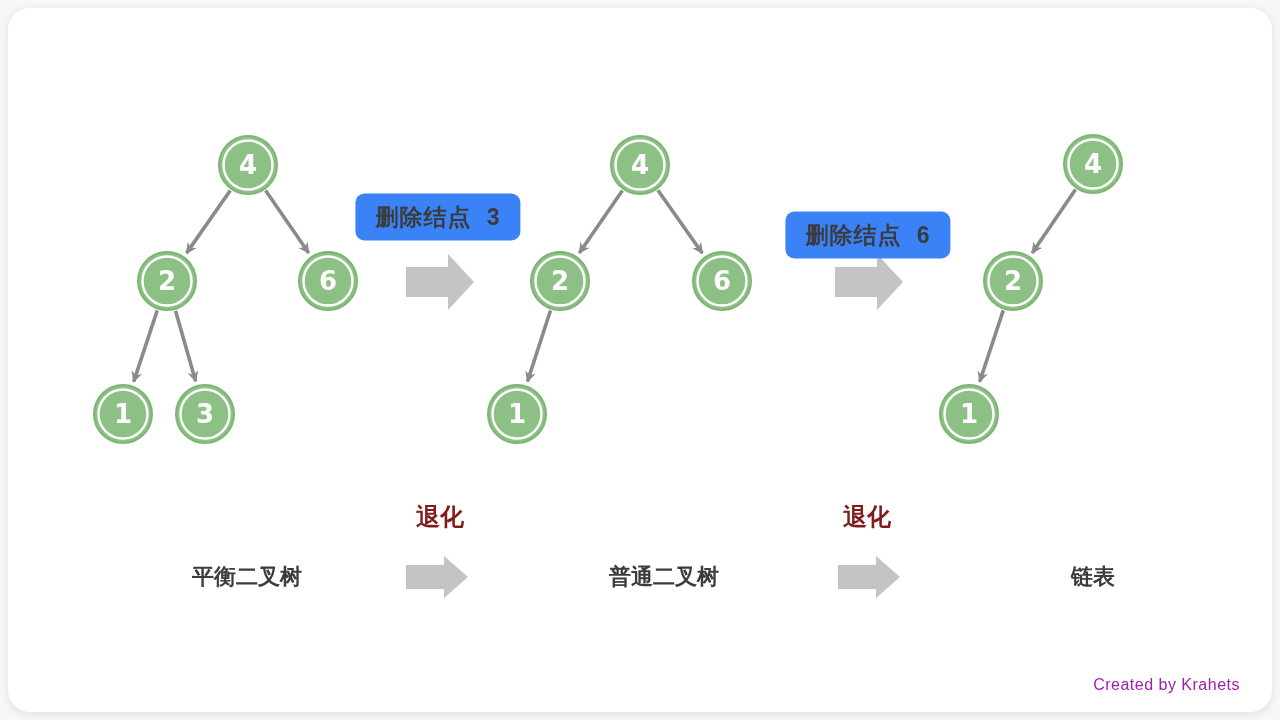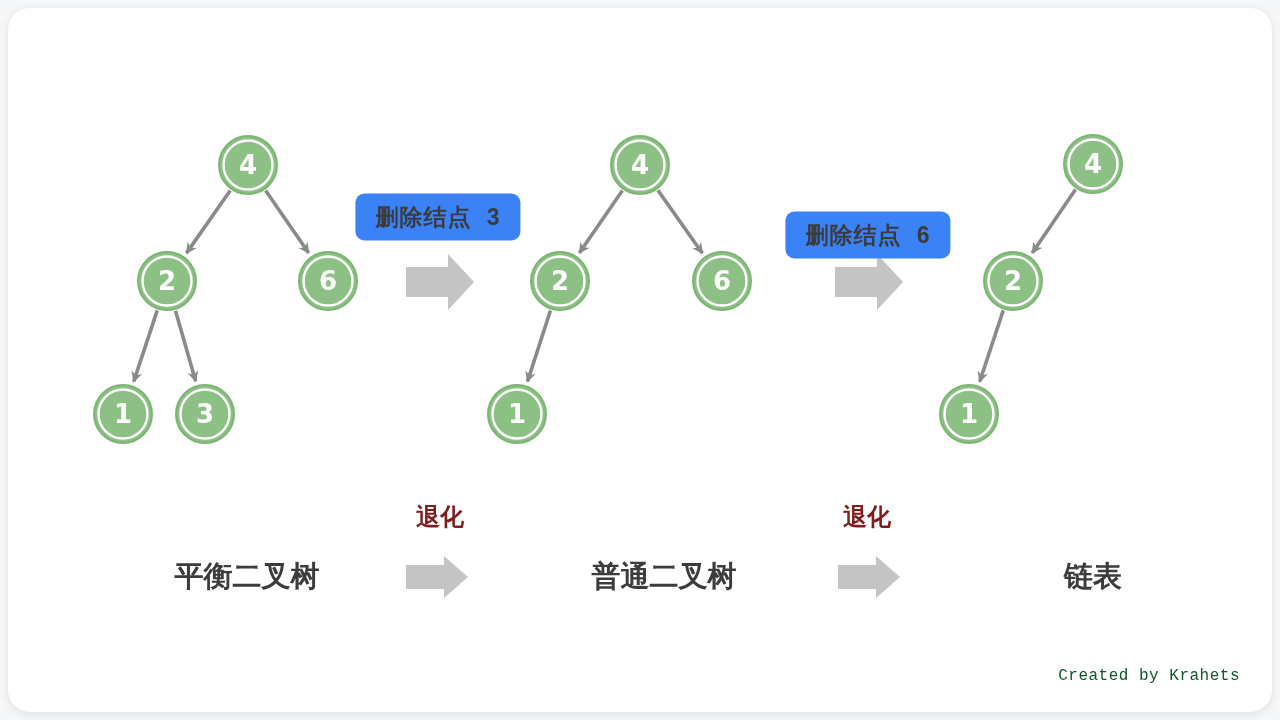--- a/index.html
+++ b/index.html
@@ -40,29 +40,29 @@
     transform: translate(-50%, -50%);
     color: #7f1d1d;
     font-size: 24px;
     font-weight: bold;
     white-space: nowrap;
   }
   .caption {
     position: absolute;
     transform: translate(-50%, -50%);
     color: #3c3c3c;
-    font-size: 29px;
+    font-size: 22px;
     font-weight: bold;
     white-space: nowrap;
   }
   .watermark {
     position: absolute;
-    right: 40px; bottom: 35px;
-    color: #14532d;
-    font-family: Liberation Mono, monospace;
+    right: 40px; bottom: 26px;
+    color: #a21caf;
+    font-family: Liberation Sans, sans-serif;
     font-size: 16px;
     letter-spacing: 0.5px;
   }
   
   #step-label-0 { left: 438px; top: 217px; }
   #step-label-1 { left: 868px; top: 235px; }
   #degrade-label-0 { left: 440px; top: 517px; }
   #degrade-label-1 { left: 867px; top: 517px; }
   #caption-0 { left: 247px; top: 577px; }
   #caption-1 { left: 664px; top: 577px; }

